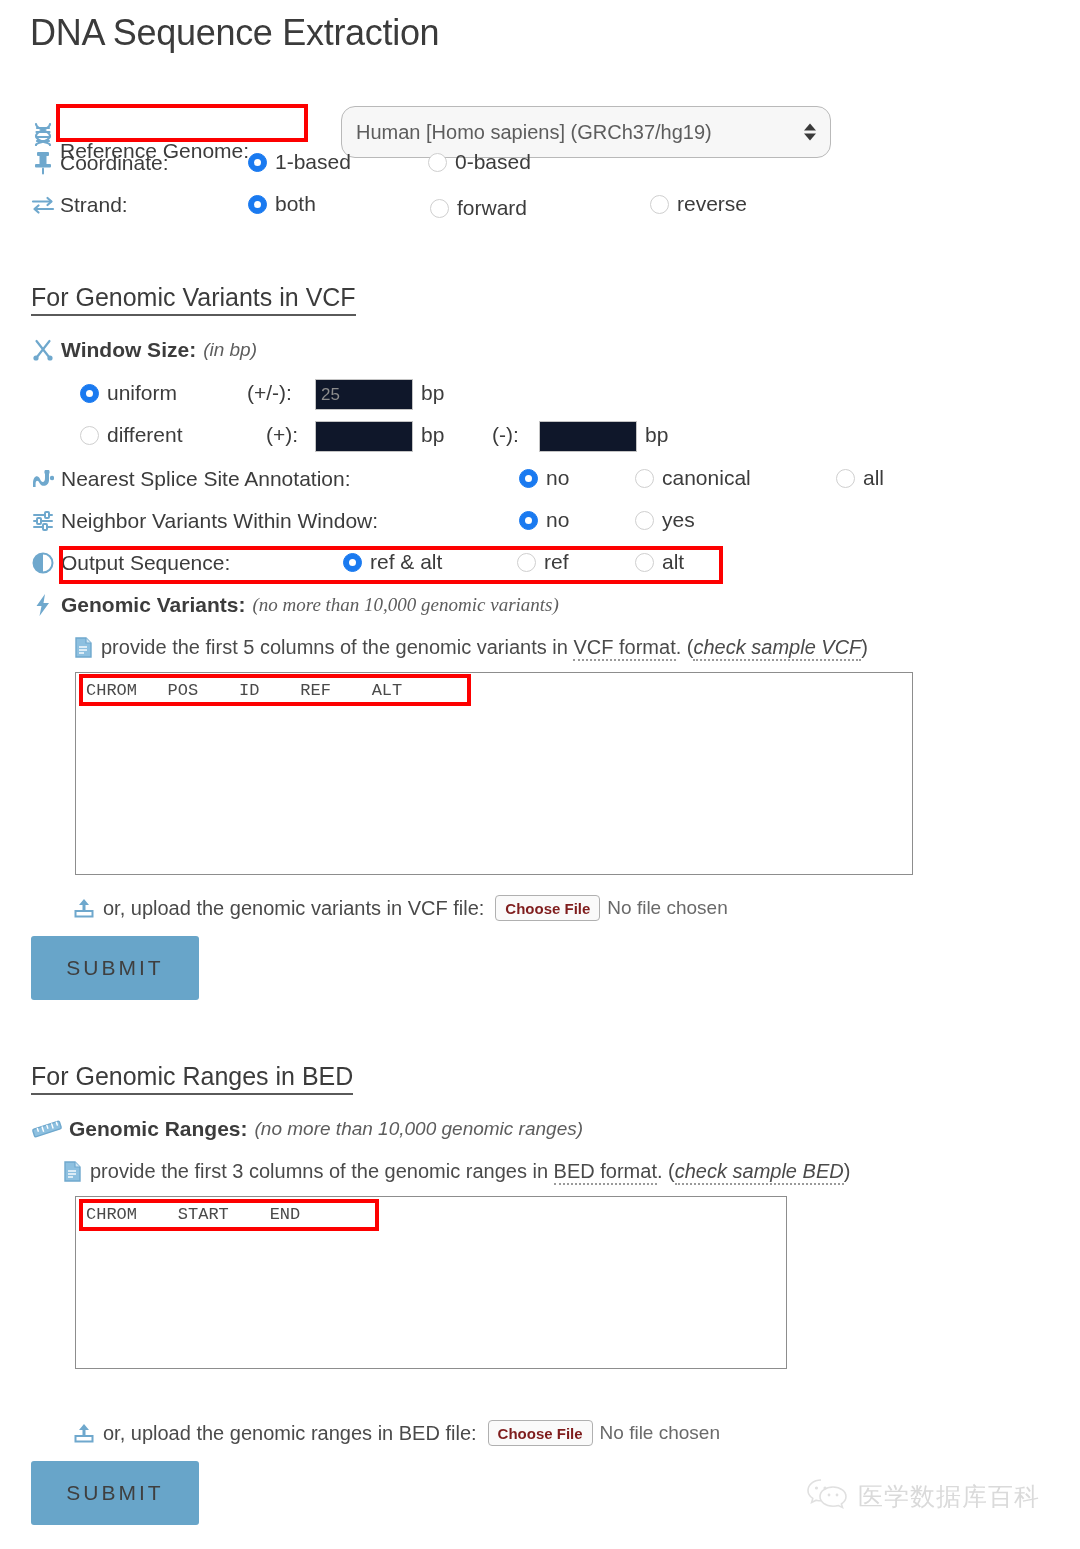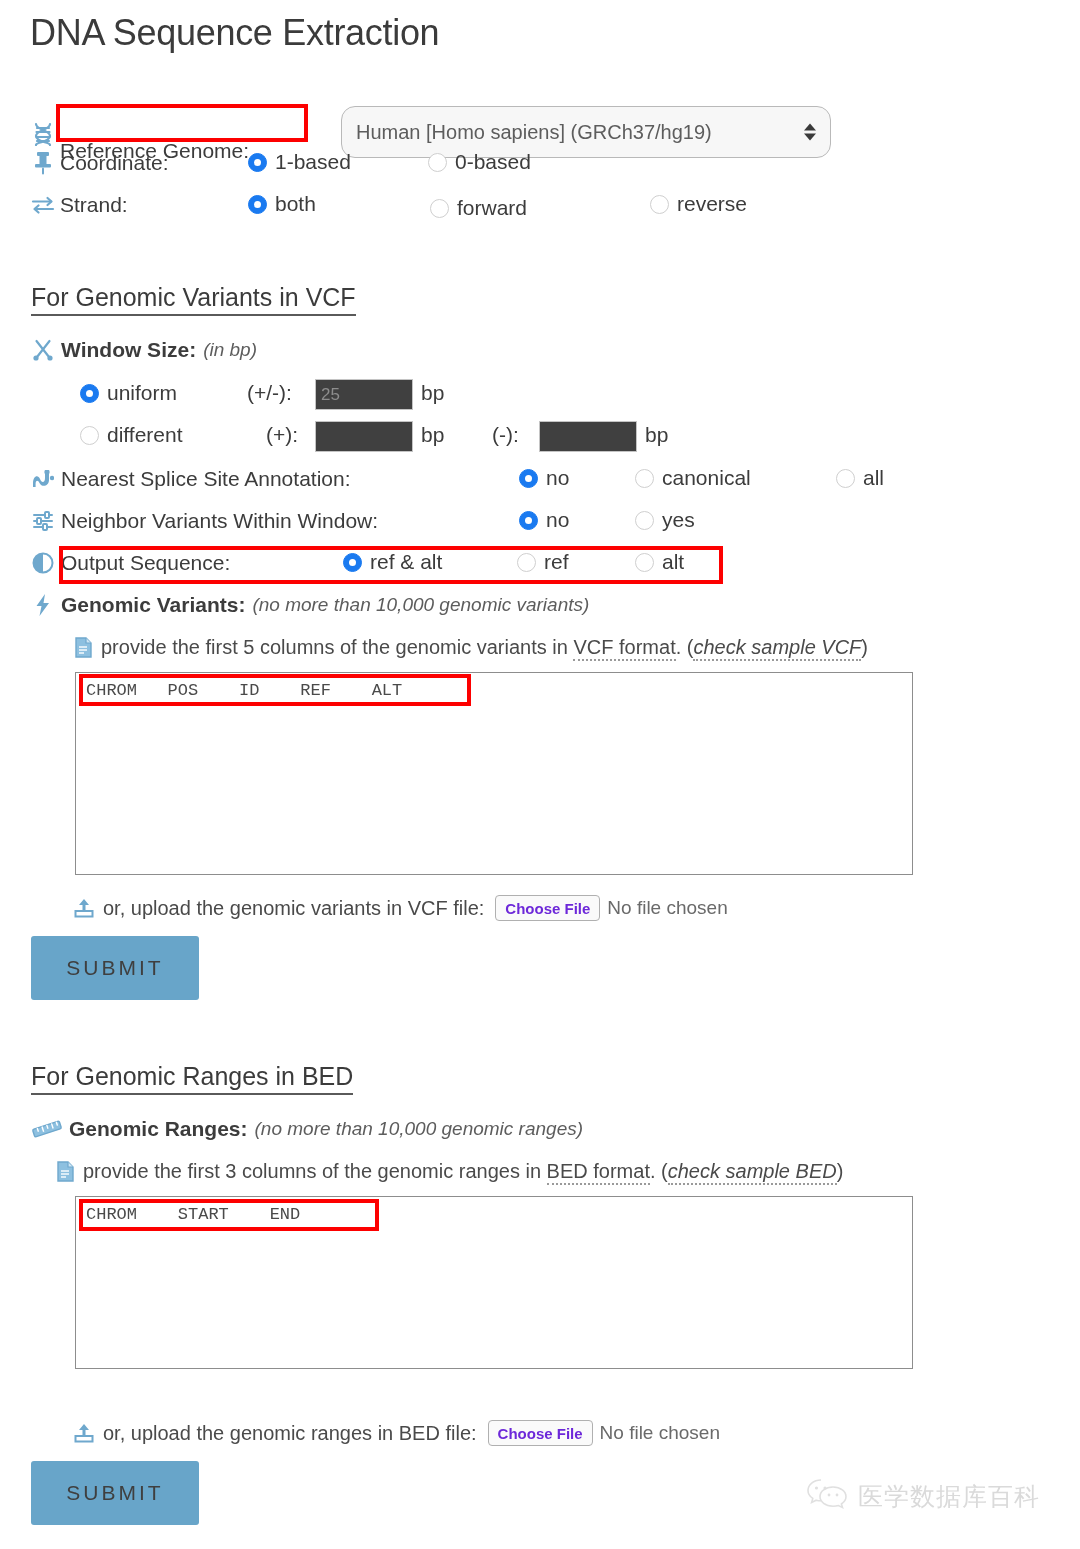--- a/index.html
+++ b/index.html
@@ -72,21 +72,21 @@
   .section-head {
     position: absolute;
     font-size: 25px; color: #3b3b3b;
     border-bottom: 2px solid #5a5a5a;
     padding-bottom: 2px;
     white-space: nowrap;
   }
 
   
   .tin {
-    border: 1px solid #c4c4c4; background: #404040;
+    border: 1px solid #c4c4c4; background: #0f172a;
     height: 31px; font-size: 17px; color: #8d8d8d;
     font-family: "Liberation Sans", sans-serif;
     padding: 0 5px; outline: none;
   }
   .tin::placeholder { color: #8d8d8d; opacity: 1; }
 
   
   .ta {
     position: absolute;
     border: 1px solid #8d8d8d; background: #fff;
@@ -100,21 +100,21 @@
   
   .dlink {
     border-bottom: 2px dotted #9a9a9a; color: #4a4a4a;
     padding-bottom: 1px;
   }
 
   
   .choose-btn {
     display: inline-flex; align-items: center; justify-content: center;
     border: 1px solid #b0b0b0; border-radius: 4px;
-    background: #fafafa; color: #6d28d9;
+    background: #fafafa; color: #7f1d1d;
     font-size: 15px; font-weight: 700;
     height: 26px; padding: 0 9px;
     font-family: "Liberation Sans", sans-serif;
   }
   .nofile { font-size: 19px; color: #6a6a6a; margin-left: 7px; }
 
   
   .submit {
     position: absolute;
     width: 168px; height: 64px;
@@ -369,21 +369,21 @@
     </span>
   </div>
 
   <div class="row" style="left:30px; top:592px;">
     <span class="ico">
       <svg width="16" height="24" viewBox="0 0 16 24">
         <path d="M10 1 L1.5 13 L6.5 13 L4.5 23 L14 10 L8.5 10 Z" fill="#6fa8cd"></path>
       </svg>
     </span>
     <span class="lbl lbl-b" style="margin-left:5px;">Genomic Variants:</span>
-    <span class="ital" style="margin-left:7px;">(no more than 10,000 genomic variants)</span>
+    <span class="ital" style="margin-left:7px;font-family:Liberation Serif, serif;">(no more than 10,000 genomic variants)</span>
   </div>
 
   <div class="row" style="left:73px; top:634px;">
     <span class="ico" style="width:20px; flex:0 0 20px;">
       <svg width="17" height="21" viewBox="0 0 17 21">
         <path d="M1 1 H11 L16 6 V20 H1 Z" fill="#8dc0e0" stroke="#6fa8cd" stroke-width="1.4"></path>
         <path d="M11 1 V6 H16" fill="#cfe6f5" stroke="#6fa8cd" stroke-width="1.2"></path>
         <g stroke="#ffffff" stroke-width="1.4">
             <path d="M4 10 H12"></path>
             <path d="M4 13 H12"></path>
@@ -424,36 +424,36 @@
               <path d="M22 6 V11.5"></path>
               <path d="M27 6 V10"></path>
           </g>
         </g>
       </svg>
     </span>
     <span class="lbl lbl-b" style="margin-left:5px;">Genomic Ranges:</span>
     <span class="ital" style="margin-left:7px;">(no more than 10,000 genomic ranges)</span>
   </div>
 
-  <div class="row" style="left:55px; top:1158px;">
+  <div class="row" style="left:62px; top:1158px;">
     <span class="ico" style="width:20px; flex:0 0 20px;">
       <svg width="17" height="21" viewBox="0 0 17 21">
         <path d="M1 1 H11 L16 6 V20 H1 Z" fill="#8dc0e0" stroke="#6fa8cd" stroke-width="1.4"></path>
         <path d="M11 1 V6 H16" fill="#cfe6f5" stroke="#6fa8cd" stroke-width="1.2"></path>
         <g stroke="#ffffff" stroke-width="1.4">
             <path d="M4 10 H12"></path>
             <path d="M4 13 H12"></path>
             <path d="M4 16 H9"></path>
           </g>
       </svg>
     </span>
     <span style="font-size:20px; color:#4a4a4a; margin-left:8px;"><span>provide the first 3 columns of the genomic ranges in </span><span class="dlink">BED format</span><span>. (</span><span class="dlink" style="font-style:italic;">check sample BED</span><span>)</span></span>
   </div>
 
-  <textarea class="ta" style="left: 75px; top: 1196px; width: 838px; height: 173px;">CHROM    START    END</textarea>
+  <textarea class="ta" style="left: 75px; top: 1196px; width: 712px; height: 173px;">CHROM    START    END</textarea>
 
   <div class="row" style="left:73px; top:1420px;">
     <span class="ico" style="width:22px; flex:0 0 22px;">
       <svg width="20" height="20" viewBox="0 0 20 20">
         <path d="M10 1 L15 7 H11.5 V12 H8.5 V7 H5 Z" fill="#6fa8cd"></path>
         <path d="M1.5 13 H18.5 V18.5 H1.5 Z" fill="none" stroke="#6fa8cd" stroke-width="2"></path>
       </svg>
     </span>
     <span style="font-size:20px; color:#4a4a4a; margin-left:8px;">or, upload the genomic ranges in BED file:</span>
     <span class="choose-btn" style="margin-left:11px;">Choose File</span>

